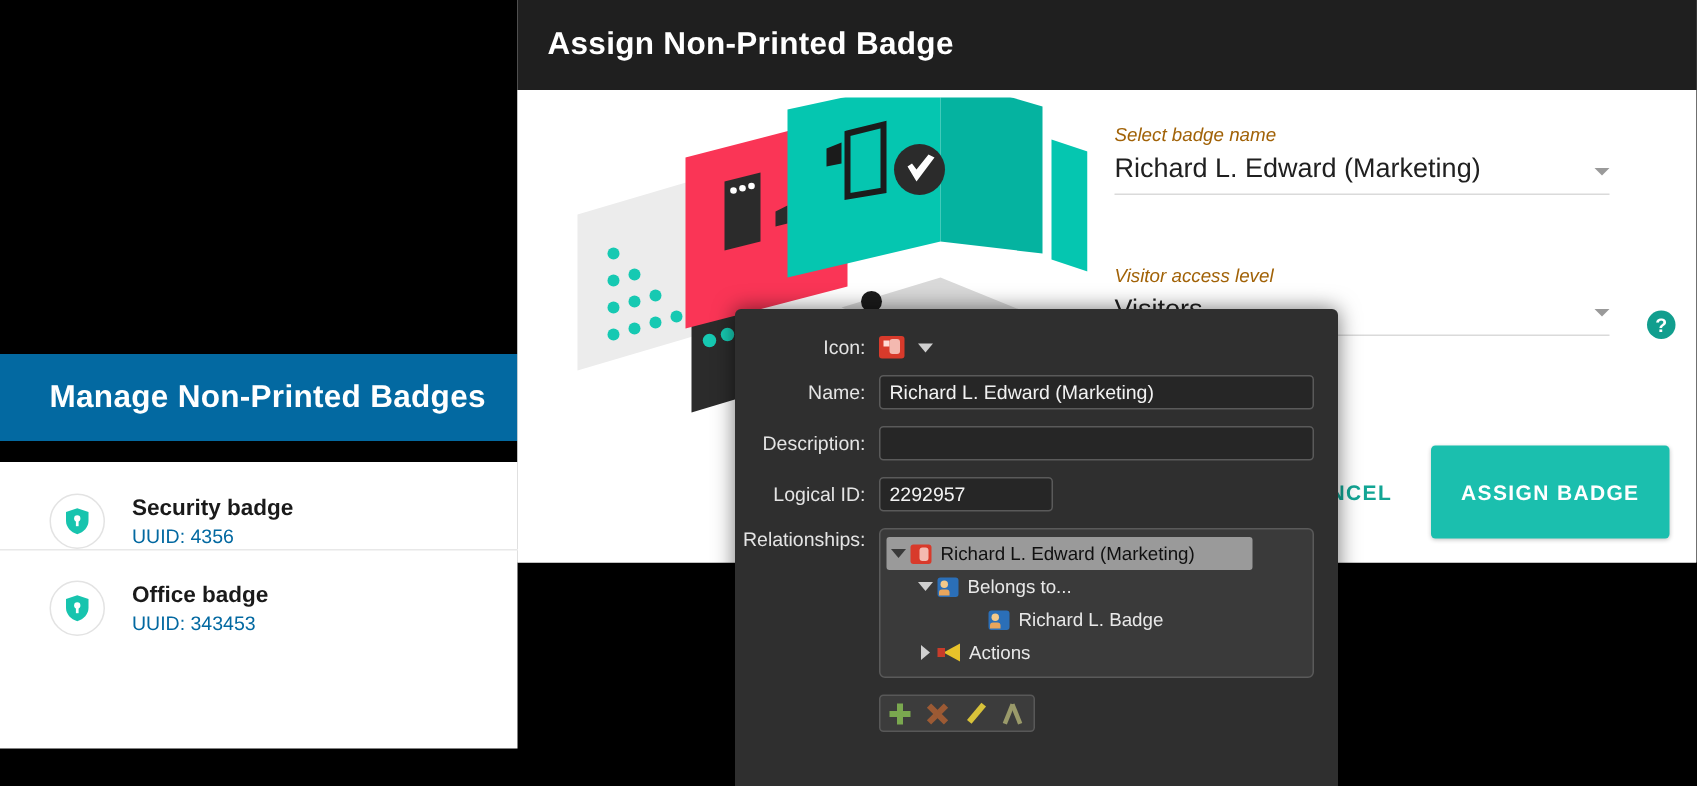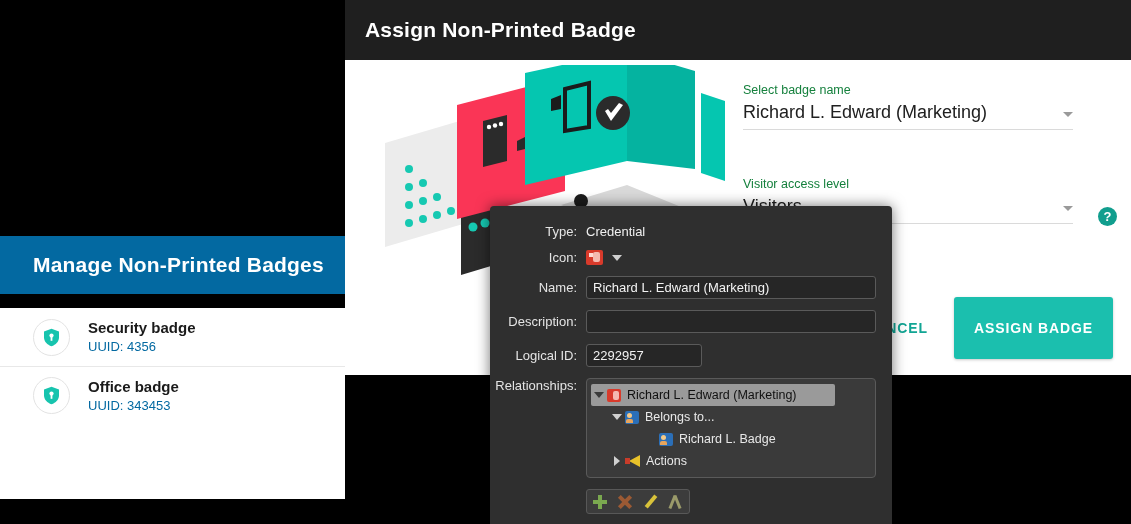--- a/index.html
+++ b/index.html
@@ -21,21 +21,21 @@
   }
   .left-header-title {
     color: #ffffff; font-size: 21px; font-weight: 700; letter-spacing: .2px;
   }
   .left-body { width: 345px; height: 191px; background: #ffffff; }
   .badges-heading {
     padding: 24px 0 0 33px; font-size: 19px; font-weight: 700; color: #1a1a1a;
   }
   .badge-list { margin-top: 14px; }
   .badge-row {
-    display: flex; align-items: center; height: 58px; padding-left: 33px;
+    display: flex; align-items: flex-end; height: 58px; padding-left: 33px;
   }
   .badge-row + .badge-row { border-top: 1px solid #e8e8e8; }
   .shield-circle {
     width: 37px; height: 37px; border-radius: 50%;
     border: 1px solid #e3e3e3; background: #fff;
     display: flex; align-items: center; justify-content: center;
     flex: 0 0 auto;
   }
   .badge-text { margin-left: 18px; }
   .badge-name { font-size: 15px; font-weight: 700; color: #1a1a1a; line-height: 18px; }
@@ -53,21 +53,21 @@
   .modal-title { color: #fff; font-size: 21px; font-weight: 700; letter-spacing: .2px; }
   .modal-body { position: relative; height: 315px; background: #fff; }
 
   
   .illus { position: absolute; left: 20px; top: 5px; width: 360px; height: 240px; }
 
   
   .form-col { position: absolute; left: 398px; top: 22px; width: 330px; }
   .field { position: relative; }
   .field + .field { margin-top: 46px; }
-  .field-label { font-size: 12.5px; color: #15803d; line-height: 16px; }
+  .field-label { font-size: 12.5px; color: #a16207; line-height: 16px; font-style: italic; }
   .field-row { display: flex; align-items: flex-end; justify-content: space-between;
                border-bottom: 1px solid #dadada; padding-bottom: 5px; margin-top: 2px; }
   .field-value { font-size: 18px; color: #202020; line-height: 24px; }
   .caret { width: 0; height: 0; border-left: 5px solid transparent;
            border-right: 5px solid transparent; border-top: 5px solid #9a9a9a;
            margin-bottom: 7px; }
   .help-icon {
     position: absolute; right: -44px; bottom: -2px;
     width: 19px; height: 19px; border-radius: 50%; background: #119e8e;
     color: #fff; font-size: 13px; font-weight: 700;
@@ -310,24 +310,20 @@
         <button class="btn-cancel">CANCEL</button>
         <button class="btn-assign">ASSIGN BADGE</button>
       </div>
 
     </div>
   </div>
 
   <div class="dlg">
     <div class="dlg-rows">
 
-      <div class="dlg-row">
-        <span class="dlg-label">Type:</span>
-        <span class="dlg-static">Credential</span>
-      </div>
 
       <div class="dlg-row">
         <span class="dlg-label">Icon:</span>
         <span class="icon-chip"></span>
         <span class="dd-tri"></span>
       </div>
 
       <div class="dlg-row">
         <span class="dlg-label">Name:</span>
         <input class="dlg-input in-wide" type="text" value="Richard L. Edward (Marketing)" style="">

